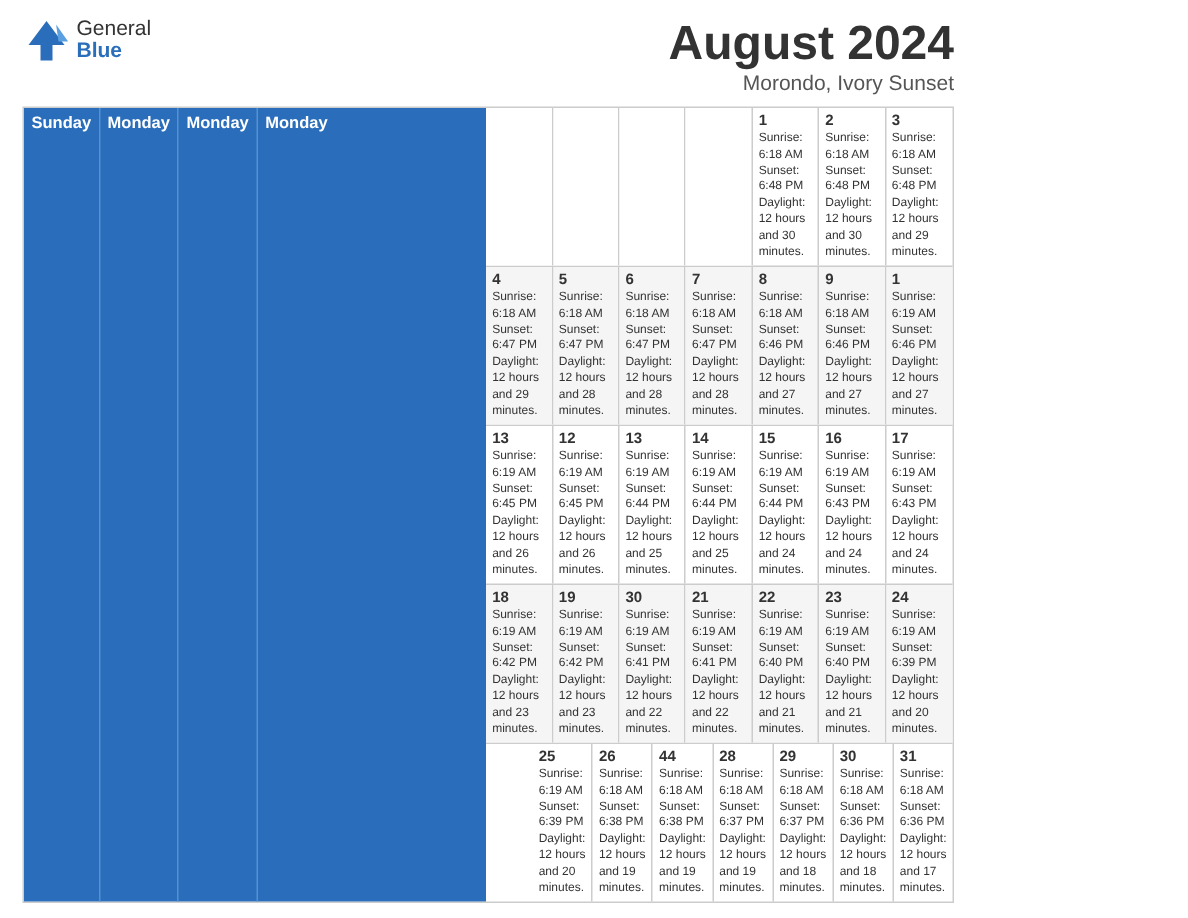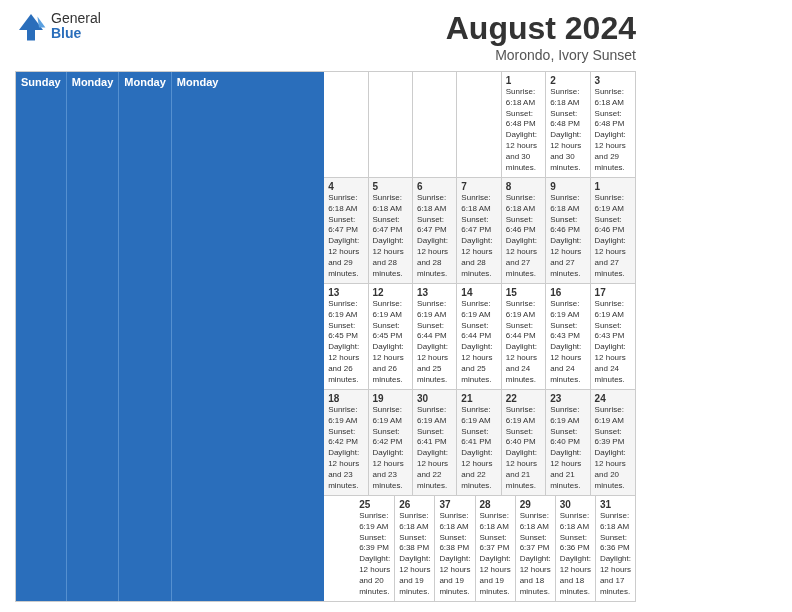--- a/index.html
+++ b/index.html
@@ -337,21 +337,21 @@
 and 20 minutes.</div>
           </div>
           <div class="cal-cell">
             <span class="day-num">26</span>
             <div class="cell-text" style="white-space: pre-line;">Sunrise: 6:18 AM
 Sunset: 6:38 PM
 Daylight: 12 hours
 and 19 minutes.</div>
           </div>
           <div class="cal-cell">
-            <span class="day-num">37</span>
+            <span class="day-num">44</span>
             <div class="cell-text" style="white-space: pre-line;">Sunrise: 6:18 AM
 Sunset: 6:38 PM
 Daylight: 12 hours
 and 19 minutes.</div>
           </div>
           <div class="cal-cell">
             <span class="day-num">28</span>
             <div class="cell-text" style="white-space: pre-line;">Sunrise: 6:18 AM
 Sunset: 6:37 PM
 Daylight: 12 hours

